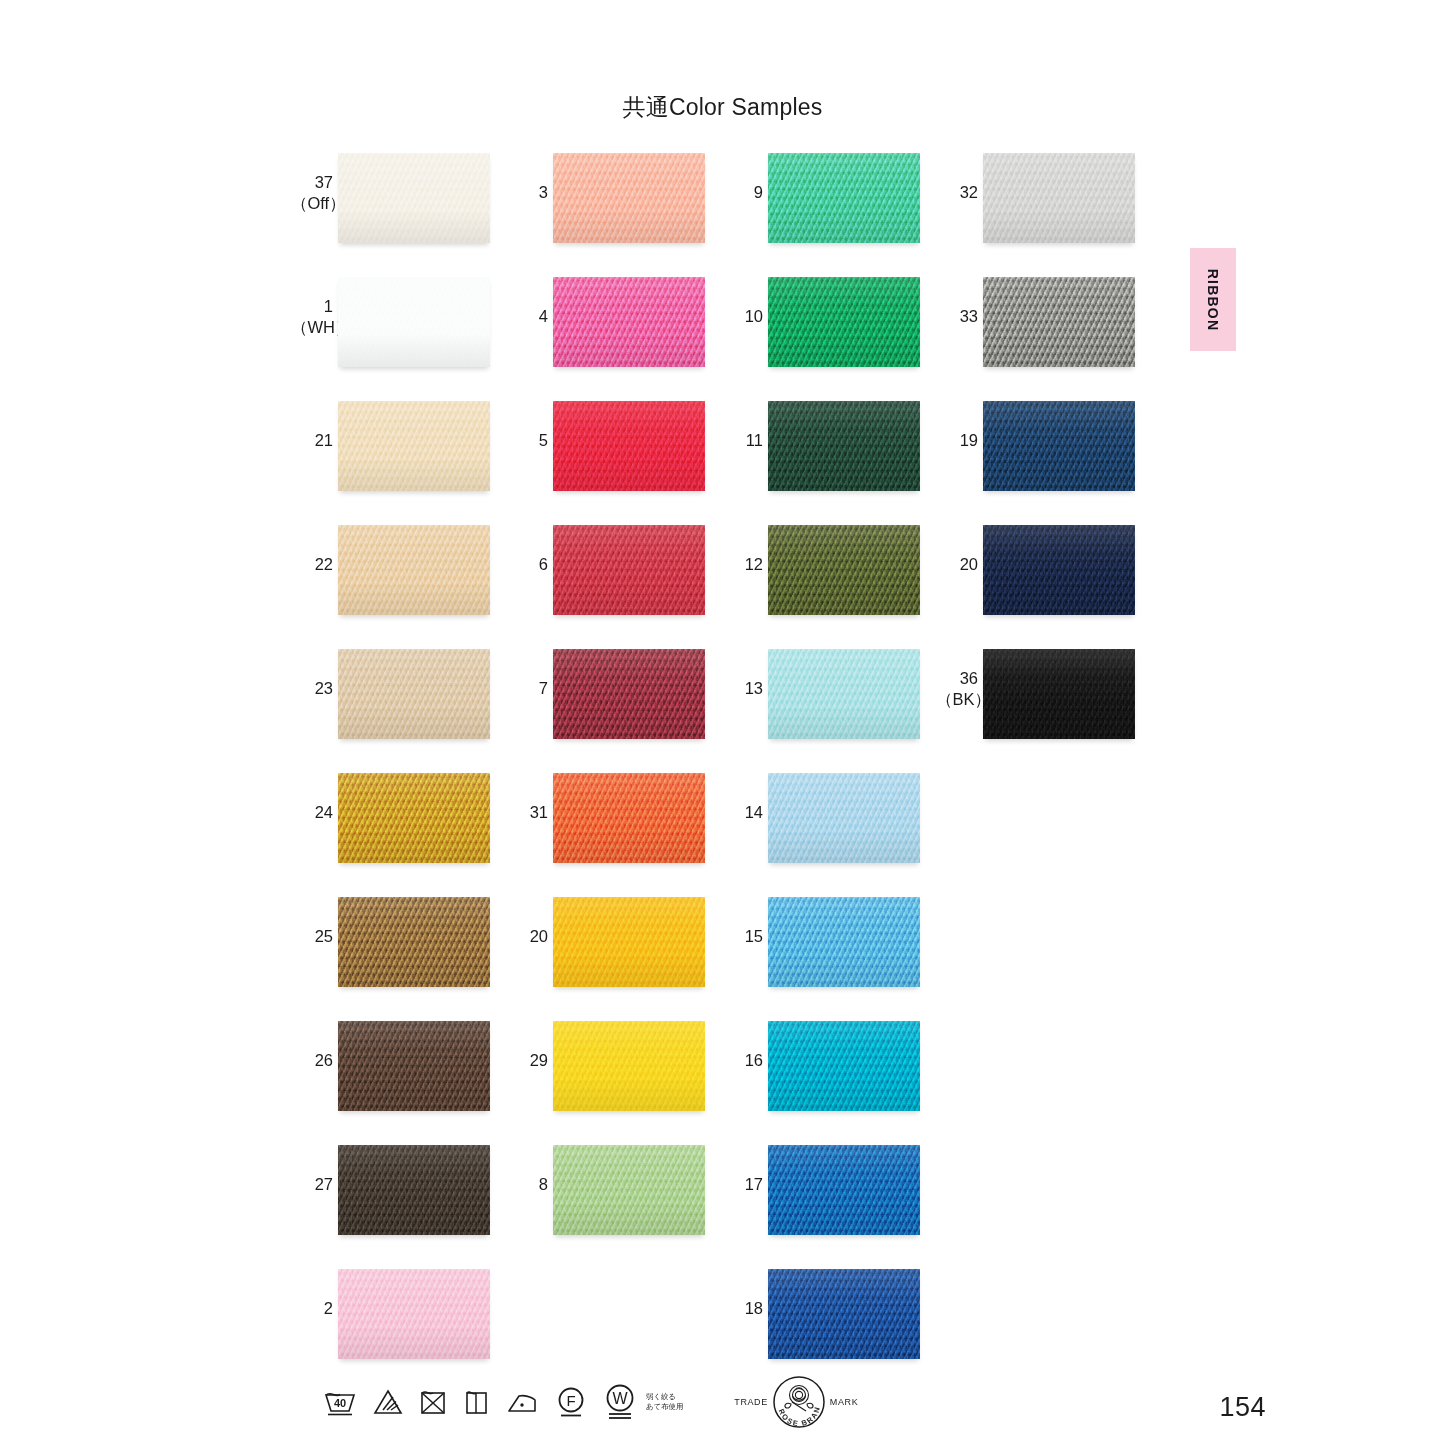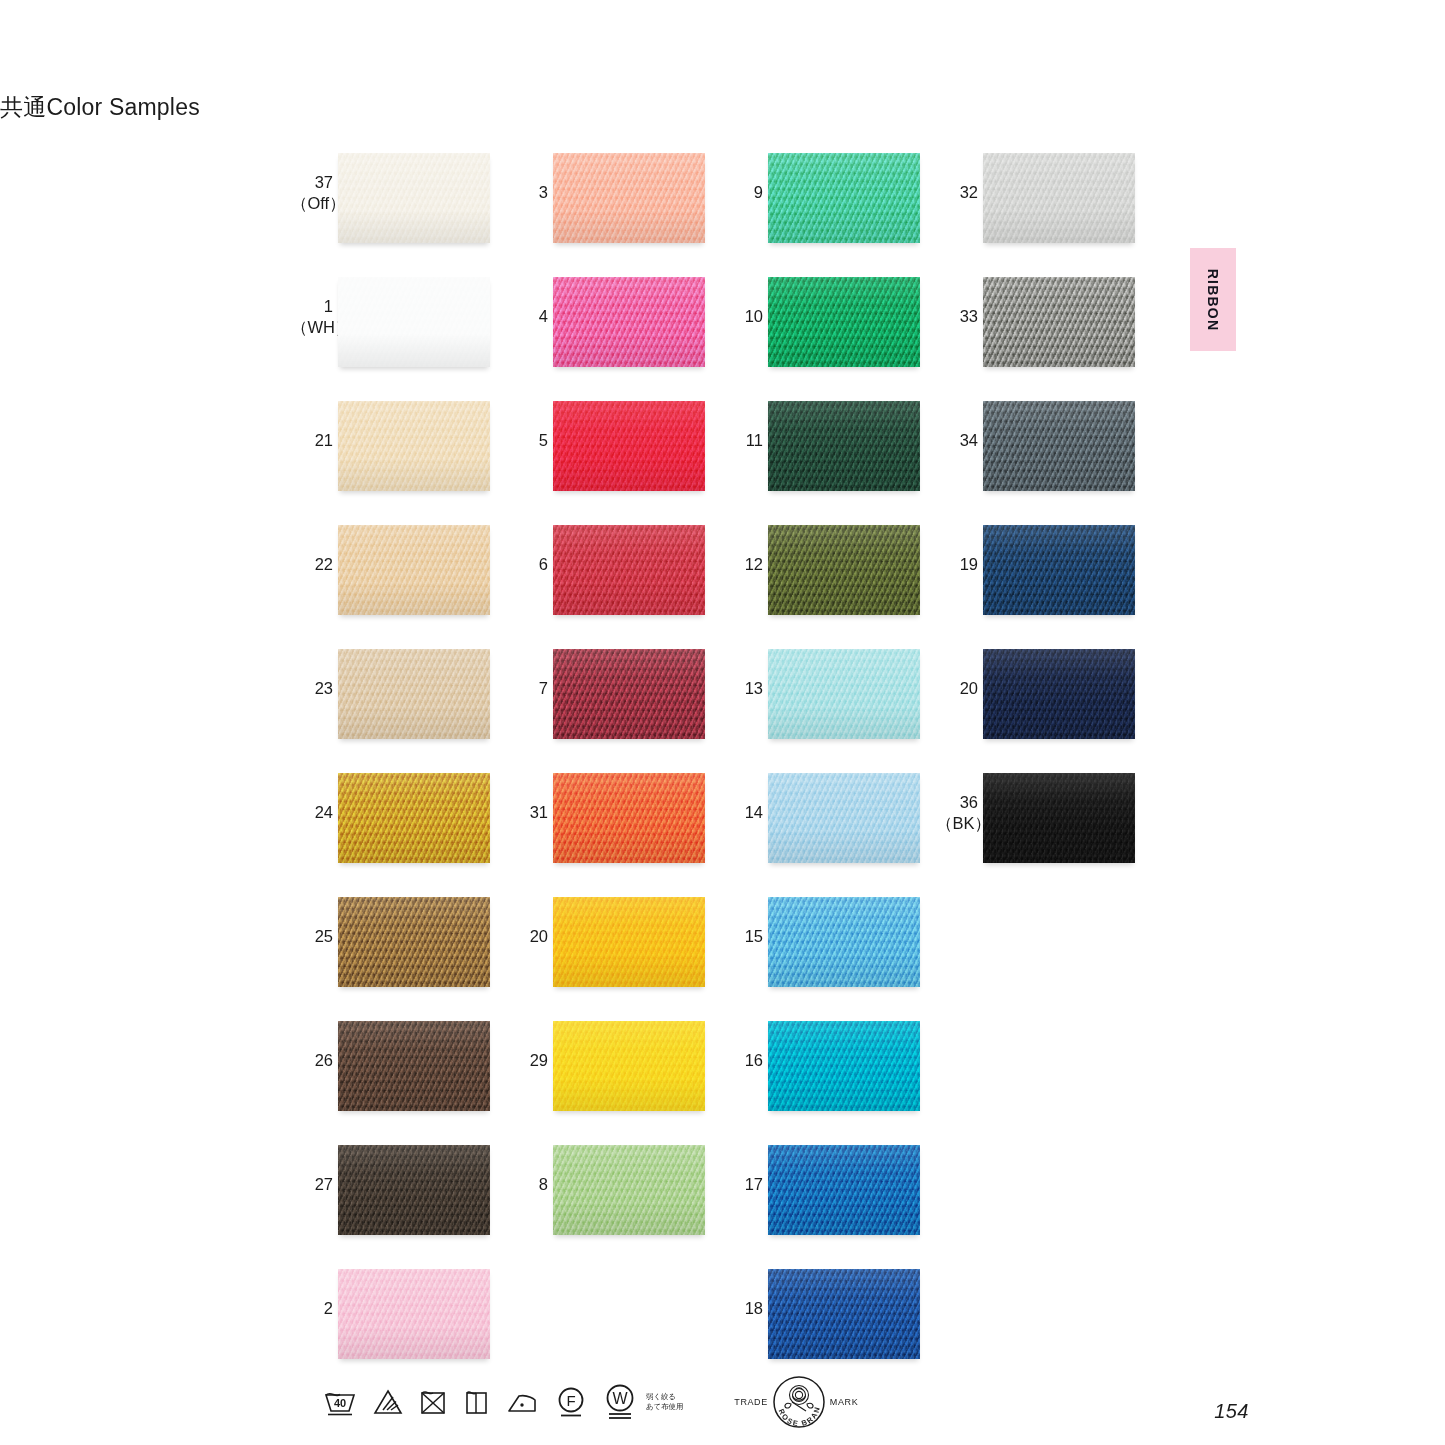--- a/index.html
+++ b/index.html
@@ -15,20 +15,21 @@
     color: #1a1a1a;
     overflow: hidden;
   }
 
   
   #page-title {
     position: absolute;
     top: 92px;
     left: 0;
     width: 1445px;
+    text-align: center;
     font-size: 23px;
     letter-spacing: 0.2px;
     color: #1c1c1c;
   }
 
   
   #side-tab {
     position: absolute;
     left: 1190px;
     top: 248px;
@@ -183,26 +184,25 @@
   }
   .brand-word {
     font-size: 9px;
     letter-spacing: 0.6px;
     color: #1c1c1c;
   }
 
   
   #page-number {
     position: absolute;
-    right: 196px;
+    right: 179px;
     bottom: 22px;
-    font-size: 20px;
+    font-size: 27px;
     color: #1c1c1c;
     letter-spacing: 0.5px;
-    font-style: italic;
   }
 </style>
 </head>
 <body style="background: rgb(255, 255, 255);">
 
 <div id="page-title">共通Color Samples</div>
 
 <div id="side-tab" style="background: rgb(249, 207, 221);">
   <span class="tab-label">RIBBON</span>
 </div>
@@ -484,29 +484,20 @@
           <div class="base" style="background: rgb(211, 212, 210);"></div>
           <div class="tex"></div>
           <div class="tex2"></div>
           <div class="sheen"></div>
         </div>
       </div>
       <div class="swatch-row">
         <div class="swatch-label">33</div>
         <div class="swatch-chip" title="33">
           <div class="base" style="background: rgb(131, 132, 127);"></div>
-          <div class="tex"></div>
-          <div class="tex2"></div>
-          <div class="sheen"></div>
-        </div>
-      </div>
-      <div class="swatch-row">
-        <div class="swatch-label">34</div>
-        <div class="swatch-chip" title="34">
-          <div class="base" style="background: rgb(75, 86, 92);"></div>
           <div class="tex"></div>
           <div class="tex2"></div>
           <div class="sheen"></div>
         </div>
       </div>
       <div class="swatch-row">
         <div class="swatch-label">19</div>
         <div class="swatch-chip" title="19">
           <div class="base" style="background: rgb(23, 55, 92);"></div>
           <div class="tex"></div>

